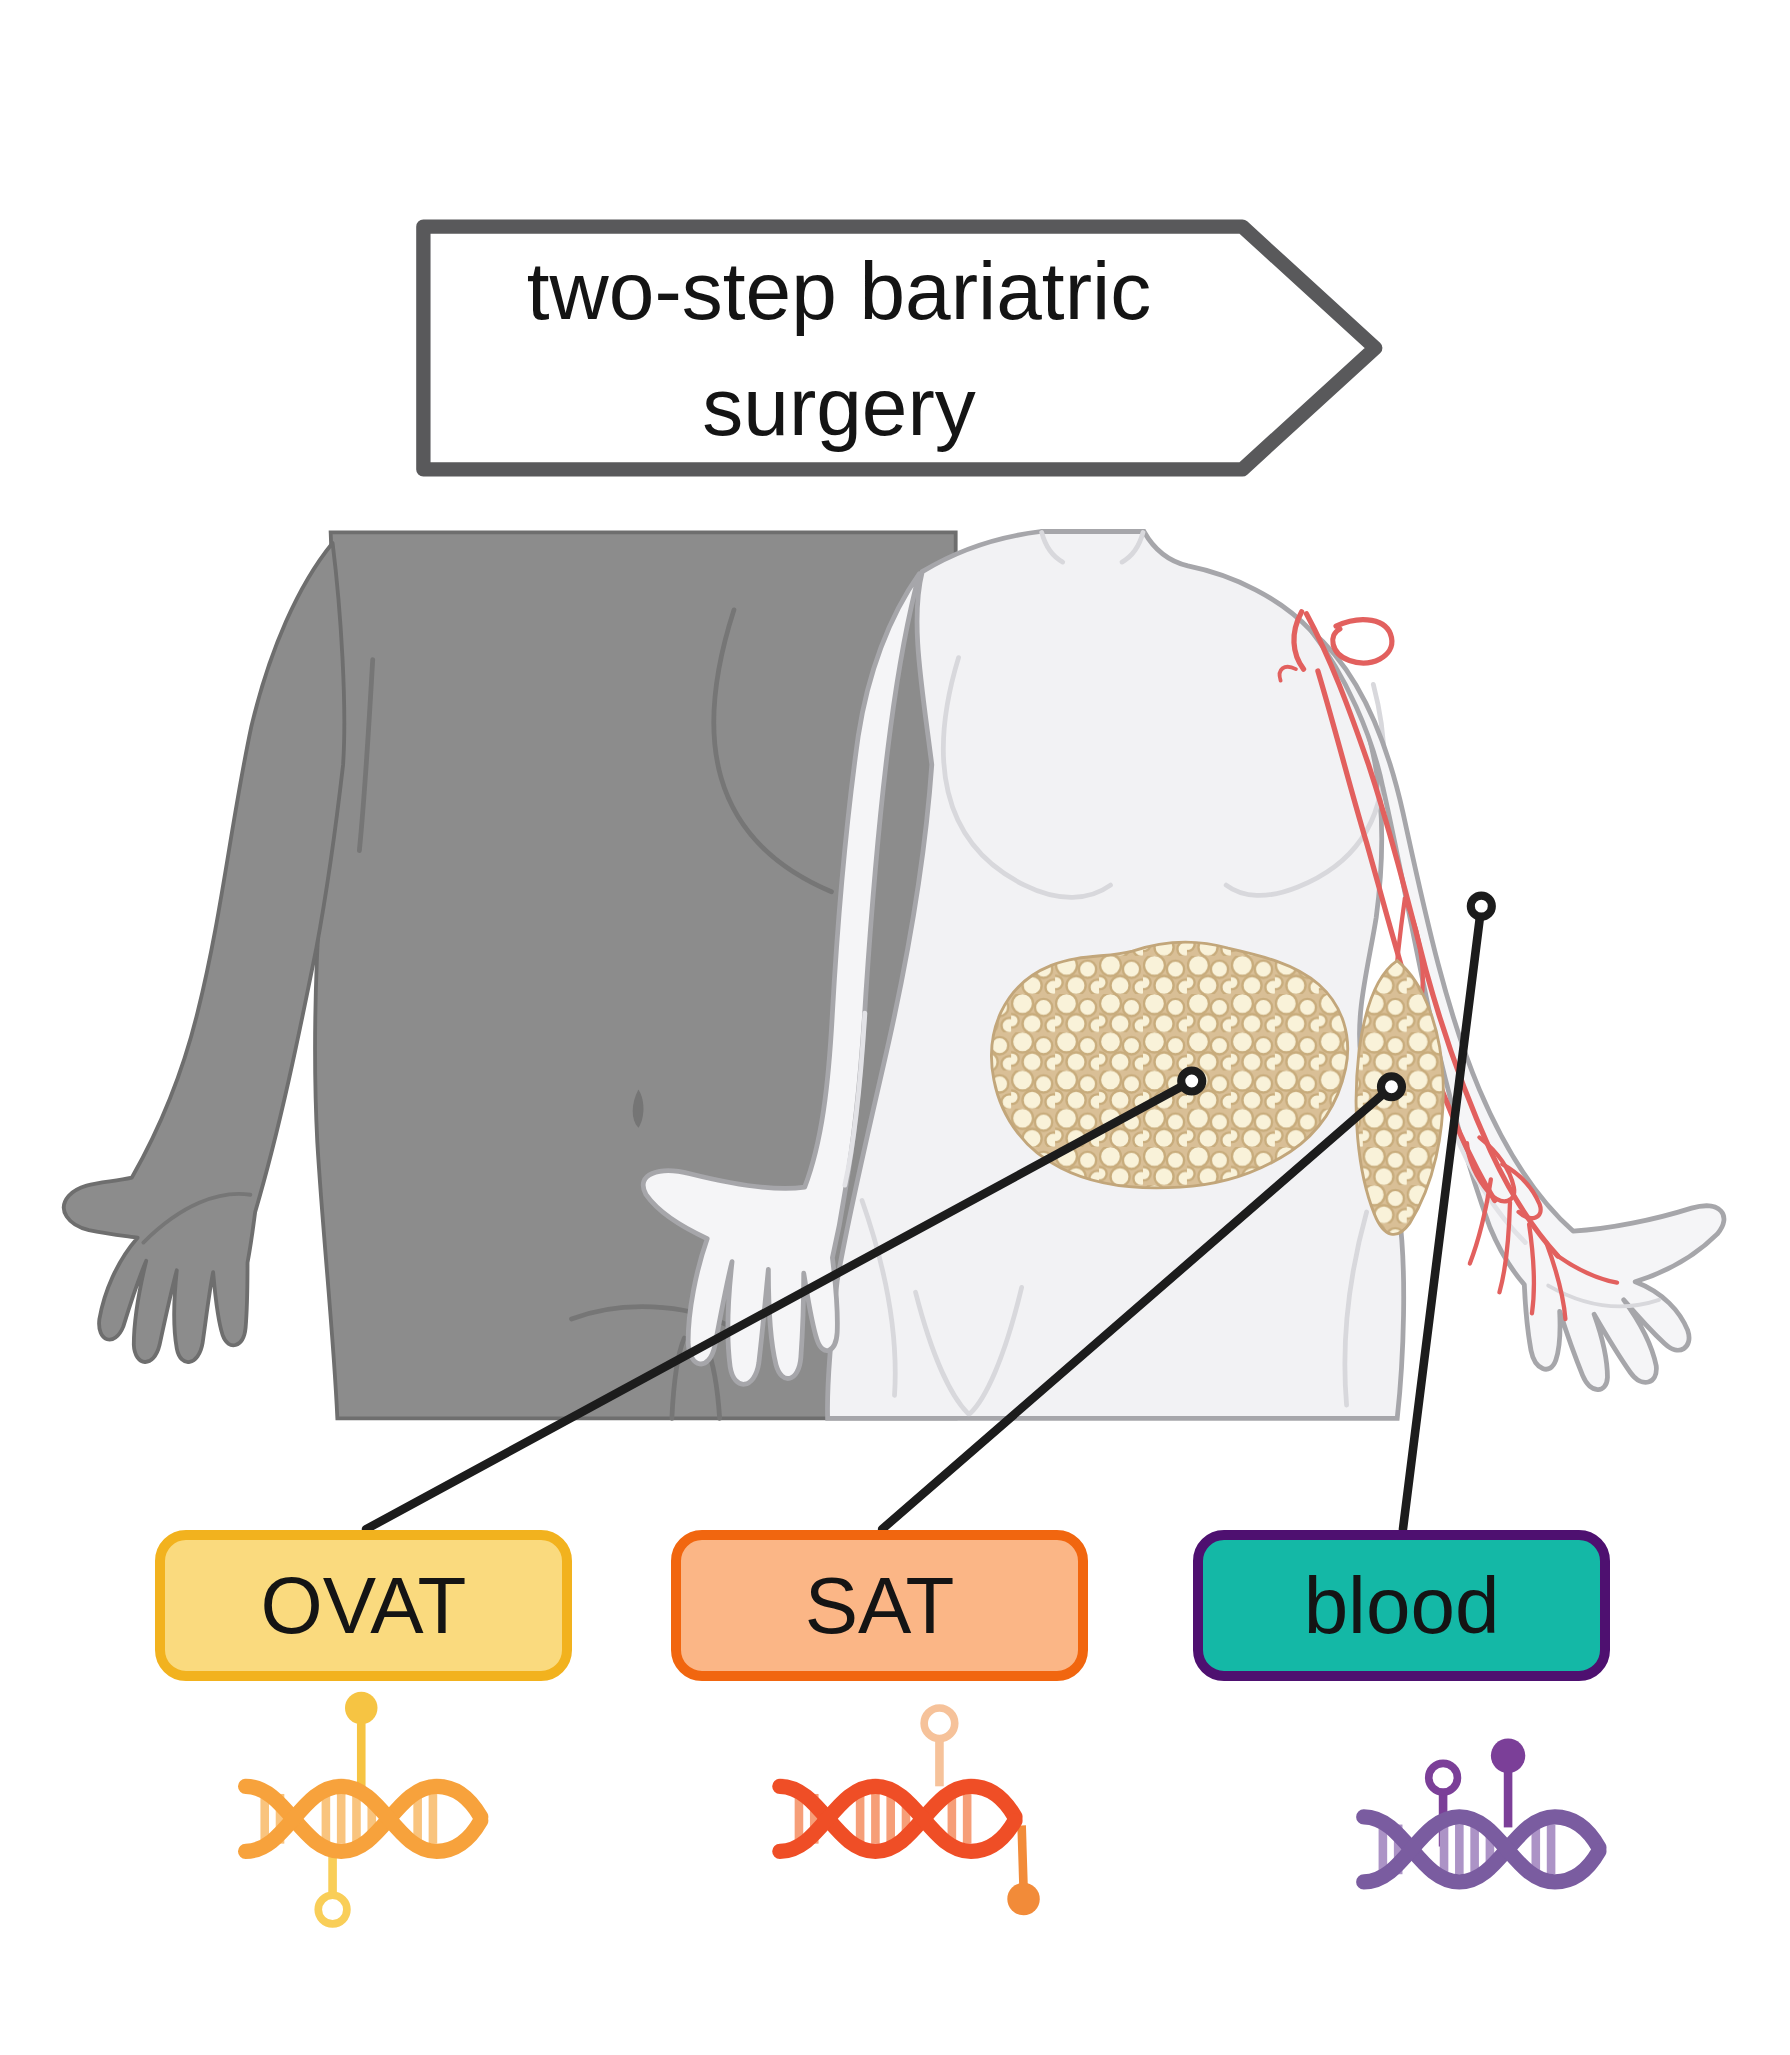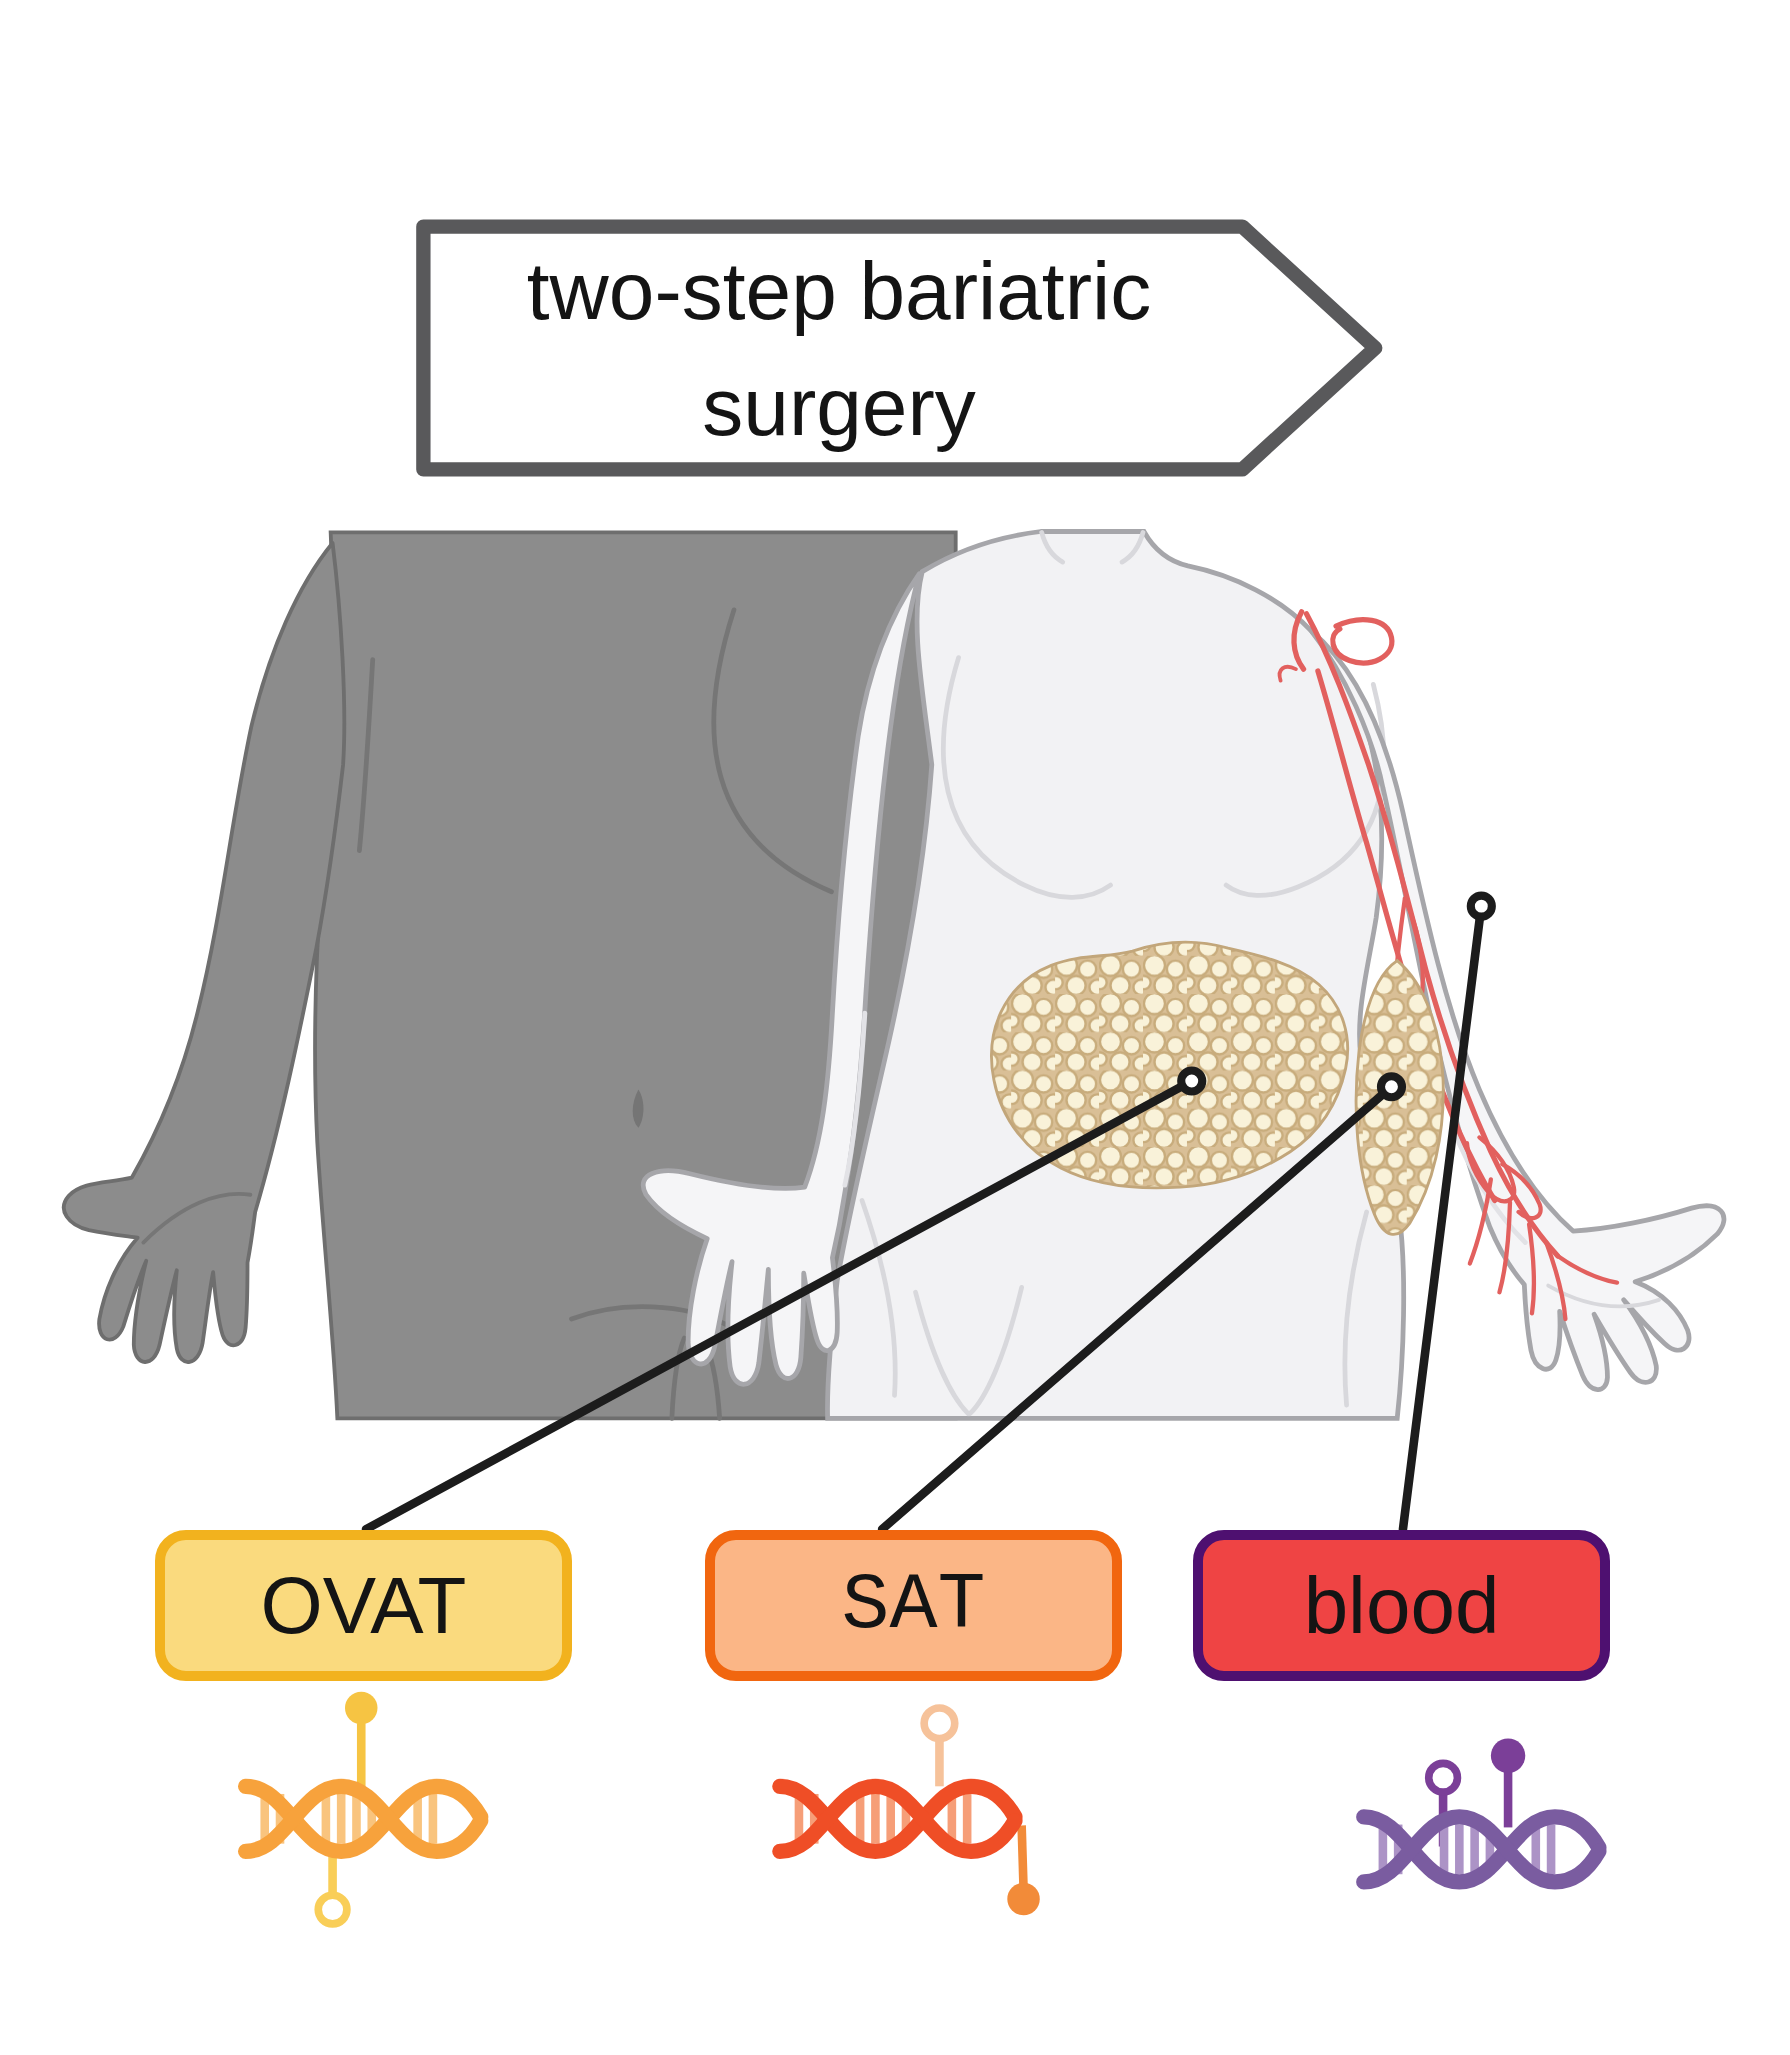--- a/index.html
+++ b/index.html
@@ -13,22 +13,22 @@
     display:flex;flex-direction:column;justify-content:center;align-items:center;
     font-size:82px;line-height:97px;color:#141414;letter-spacing:0px;text-align:center;gap:19px;
   }
   .sample-box{
     position:absolute;top:1522px;width:417px;height:151px;z-index:2;
     border-radius:31px;border:10.5px solid #000;box-sizing:border-box;
     display:flex;align-items:center;justify-content:center;
     font-size:80px;color:#141414;margin-top:8px;
   }
   .box-ovat{left:155px;background:#FADA7E;border-color:#F2B21E;}
-  .box-sat{left:705px;background:#FBB686;border-color:#F1660F;font-family:Liberation Mono, monospace;}
-  .box-blood{left:1193px;background:#ef4444;border-color:#4E1070;}
+  .box-sat{left:671px;background:#FBB686;border-color:#F1660F;}
+  .box-blood{left:1193px;background:#14b8a6;border-color:#4E1070;}
 </style>
 </head>
 <body>
 
 <div class="canvas">
 
   <svg class="art" width="1790" height="2055" viewBox="0 0 1873 2150">
     <defs>
       <pattern id="fatcells" width="46" height="40" patternUnits="userSpaceOnUse">
         <rect width="46" height="40" fill="#D9BF96"></rect>

